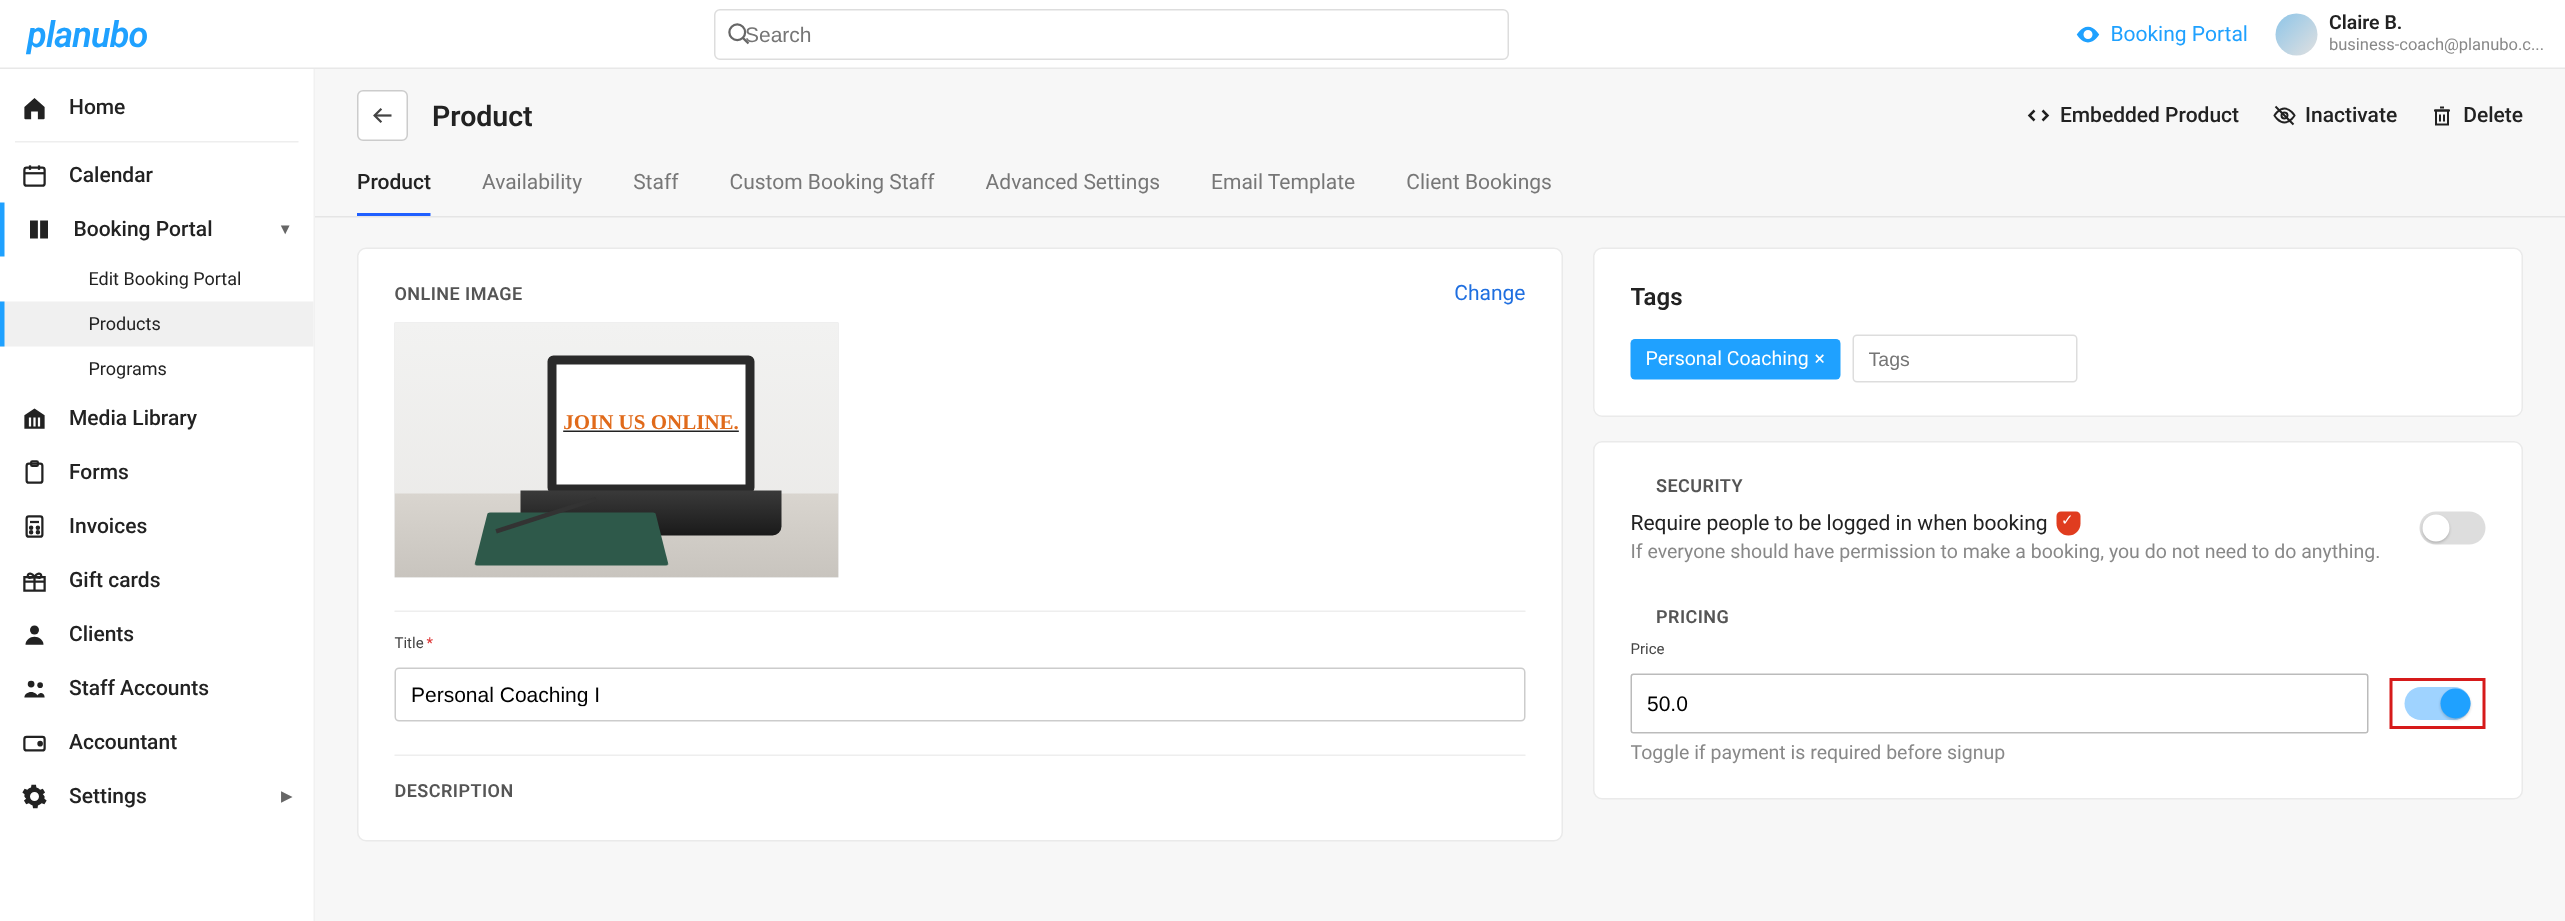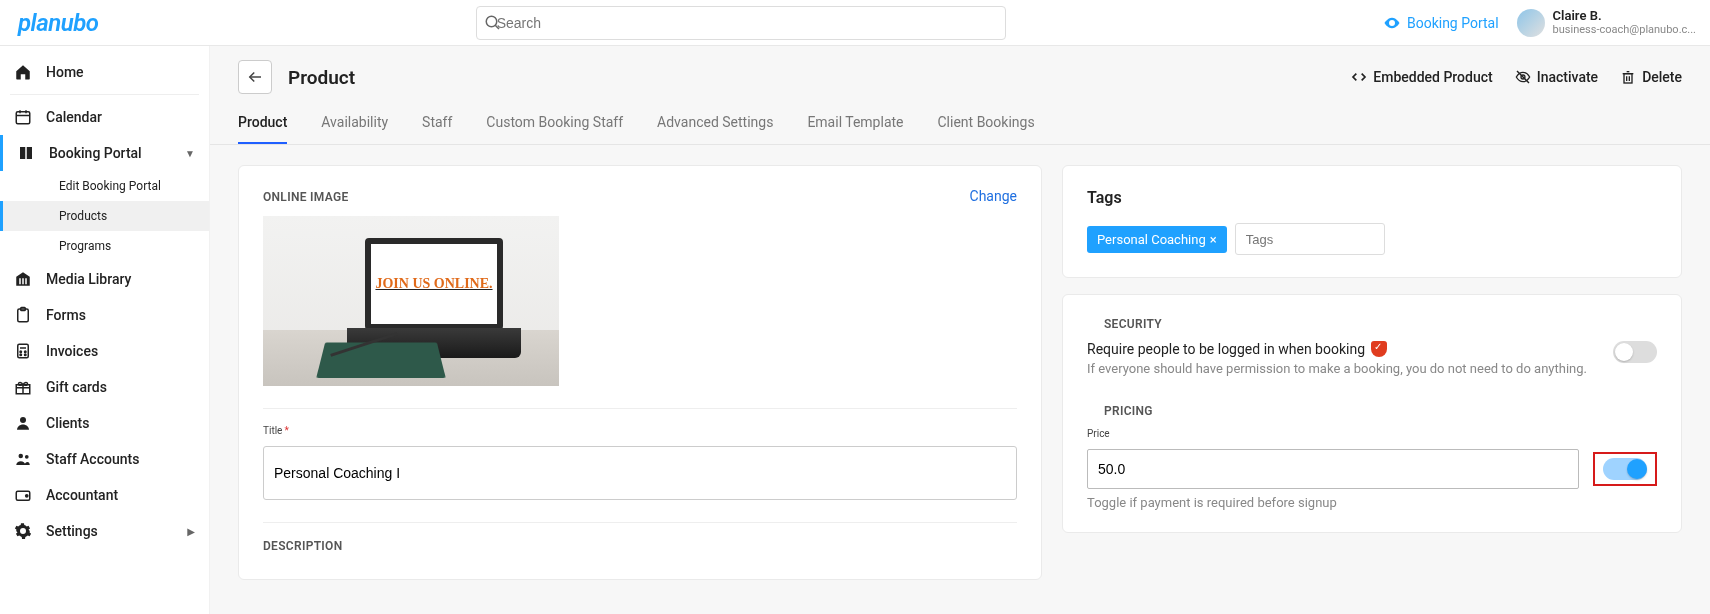--- a/index.html
+++ b/index.html
@@ -42,21 +42,21 @@
 .col-left { flex: 1; }
 .col-right { width: 620px; flex-shrink: 0; display:flex; flex-direction:column; gap:16px;}
 .card { background: #fff; border: 1px solid #eaeaea; border-radius: 6px; padding: 22px 24px; }
 .section-label { font-size: 12px; font-weight: 600; letter-spacing: 0.3px; color: #555; margin-bottom: 4px; }
 .prod-img-head { display: flex; justify-content: space-between; align-items:baseline; }
 .change-link { color: #1f6fe0; font-size: 14px; cursor: pointer; }
 .prod-img { width: 296px; height: 170px; background: #ddd; margin-top: 8px; overflow:hidden; display:block;}
 .divider { border-top: 1px solid #eee; margin: 22px 0 16px; }
 .field-label { font-size: 10px; color: #444; margin-bottom: 10px; }
 .req { color: #d33; margin-left: 2px; }
-.text-input { width: 100%; height: 54px; border: 1px solid #ccc; border-radius: 3px; padding: 4px 10px; font-size: 14px; }
+.text-input { width: 100%; height: 36px; border: 1px solid #ccc; border-radius: 3px; padding: 4px 10px; font-size: 14px; }
 .tags-card-title { font-size: 16px; font-weight: 600; margin-bottom: 16px; }
 .tag-row { display: flex; gap: 8px; align-items:center;}
 .tag-chip { background: #1fa1ff; color: #fff; padding: 6px 10px; border-radius: 3px; font-size: 13px; display: inline-flex; align-items: center; gap: 4px;}
 .tag-input { height: 32px; border: 1px solid #ddd; border-radius: 3px; padding: 0 10px; font-size: 13px; color:#888; width: 150px;}
 .sec-title { font-size: 12px; font-weight: 600; color: #555; margin-bottom: 10px; letter-spacing: 0.3px; margin-left: 17px; }
 .sec-row { display: flex; justify-content: space-between; align-items: flex-start; gap: 12px; }
 .sec-main { font-size: 14px; color: #222; display:flex; align-items:center; gap:6px; }
 .sec-sub { font-size: 13px; color: #888; margin-top: 4px; }
 .toggle { width: 44px; height: 22px; background: #ddd; border-radius: 11px; position: relative; flex-shrink:0; cursor:pointer;}
 .toggle .knob { width: 18px; height: 18px; background: #fff; border-radius: 50%; position: absolute; top: 2px; left: 2px; box-shadow:0 1px 2px rgba(0,0,0,0.2); }

